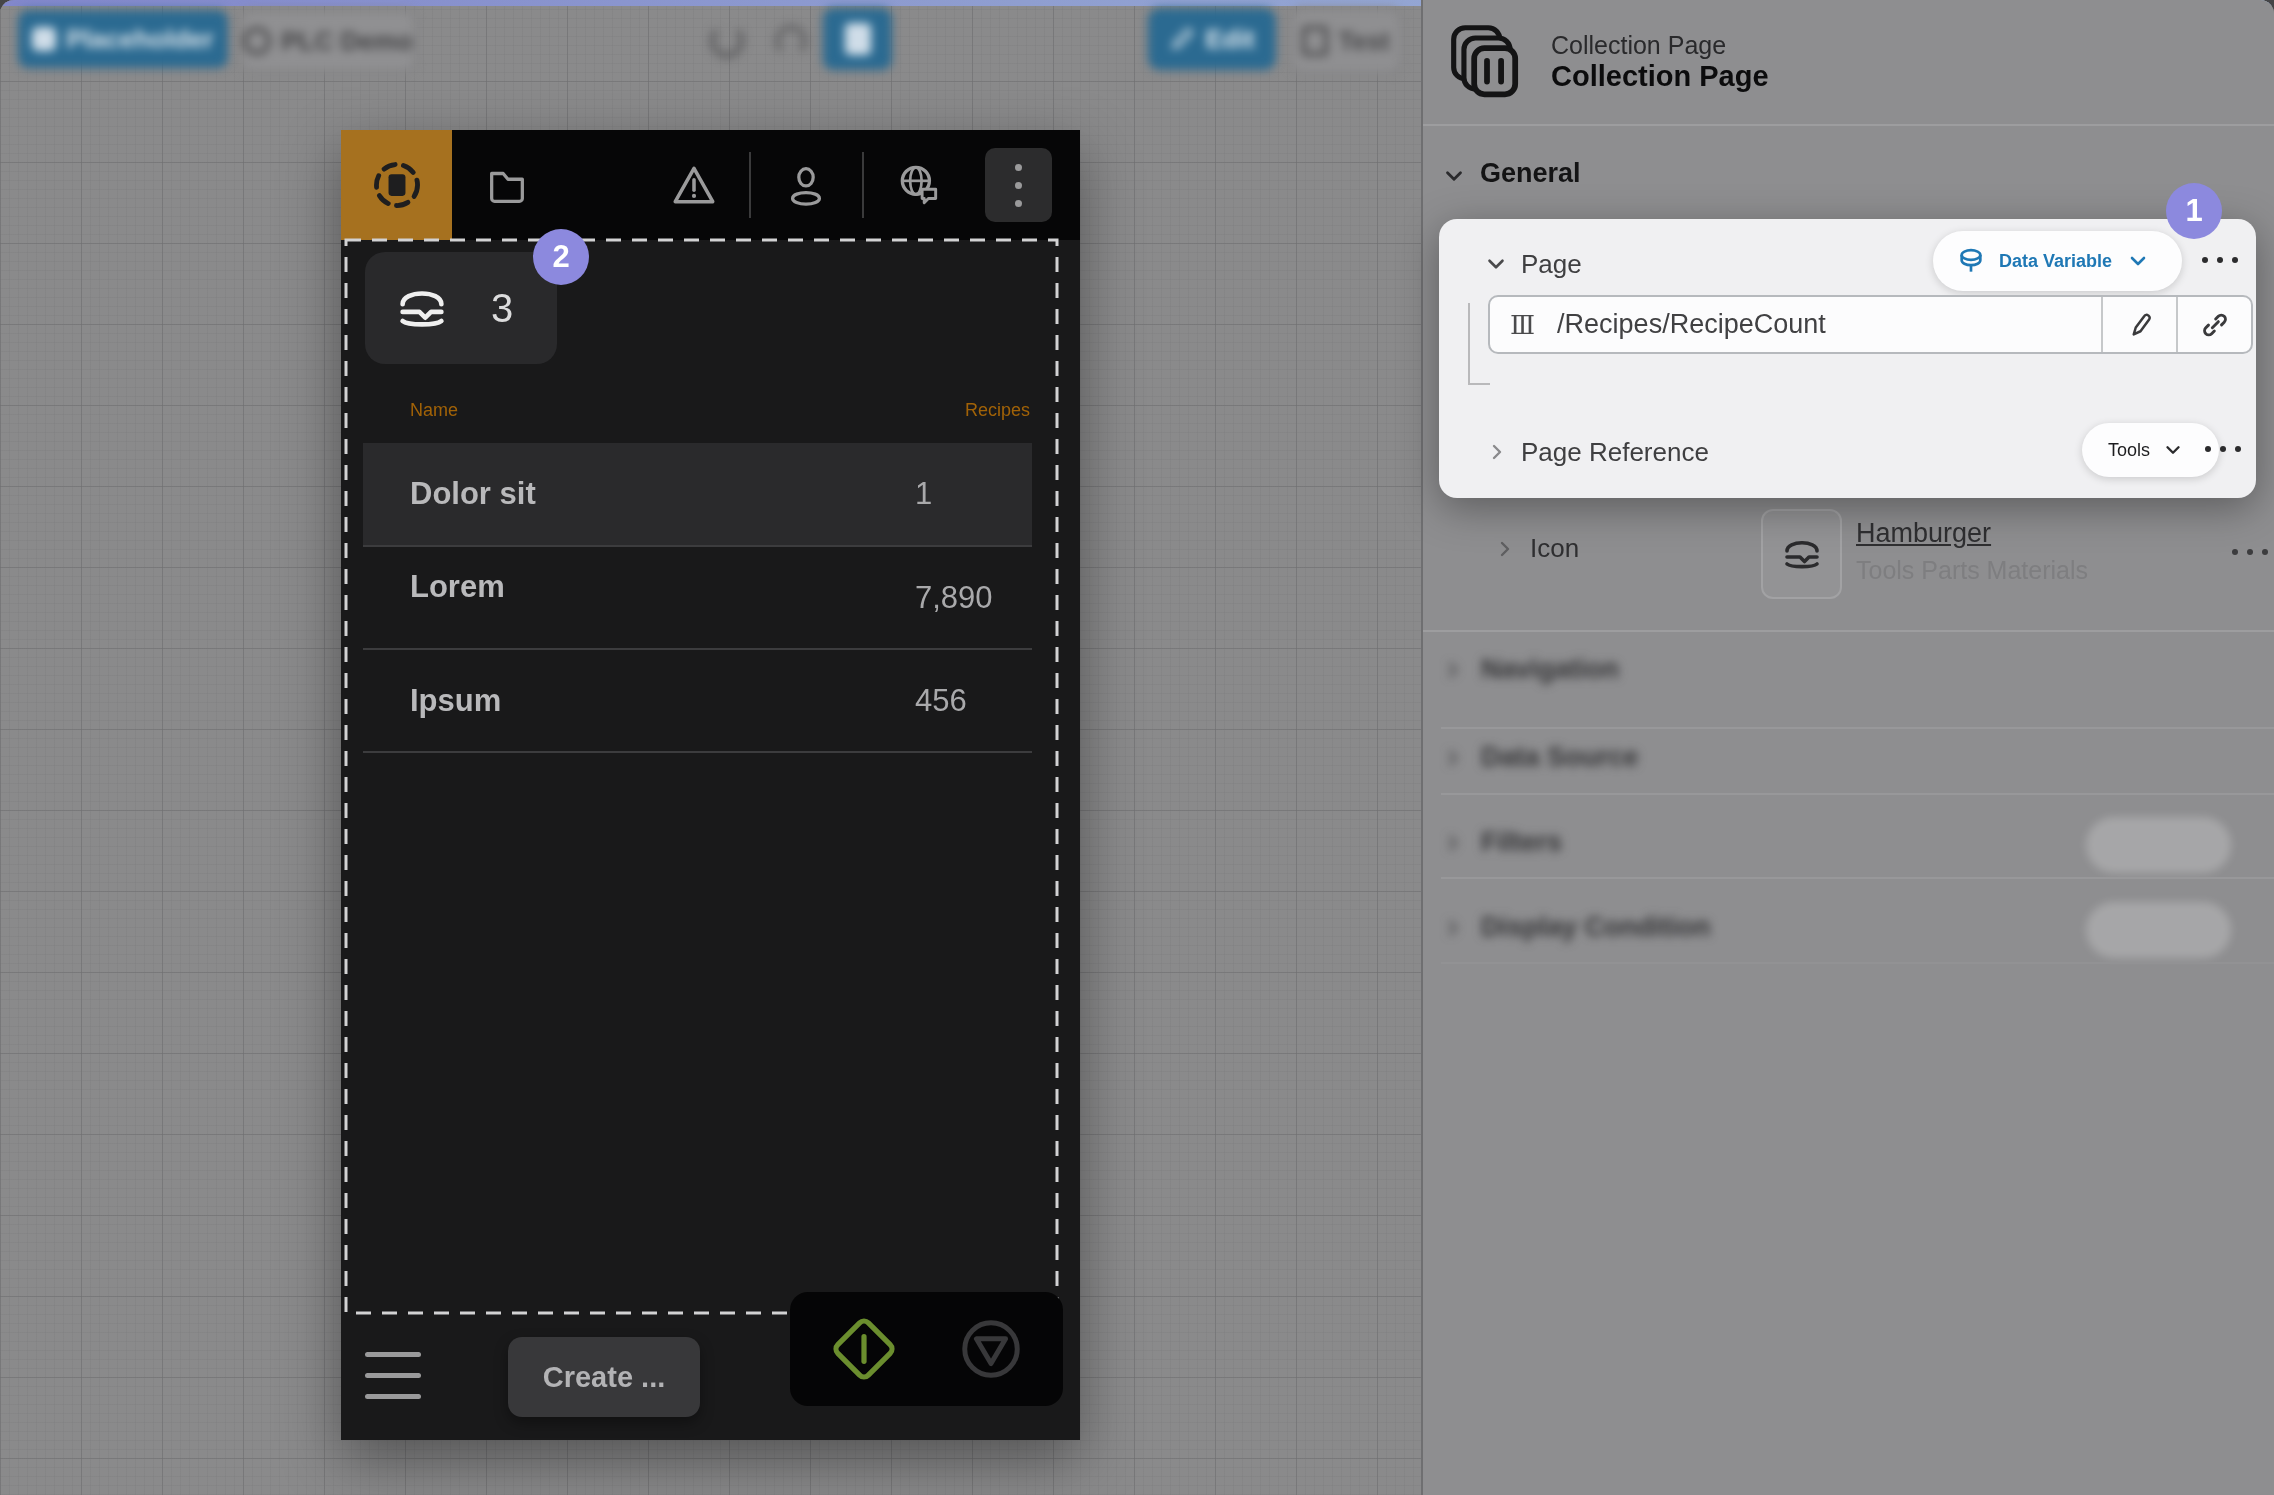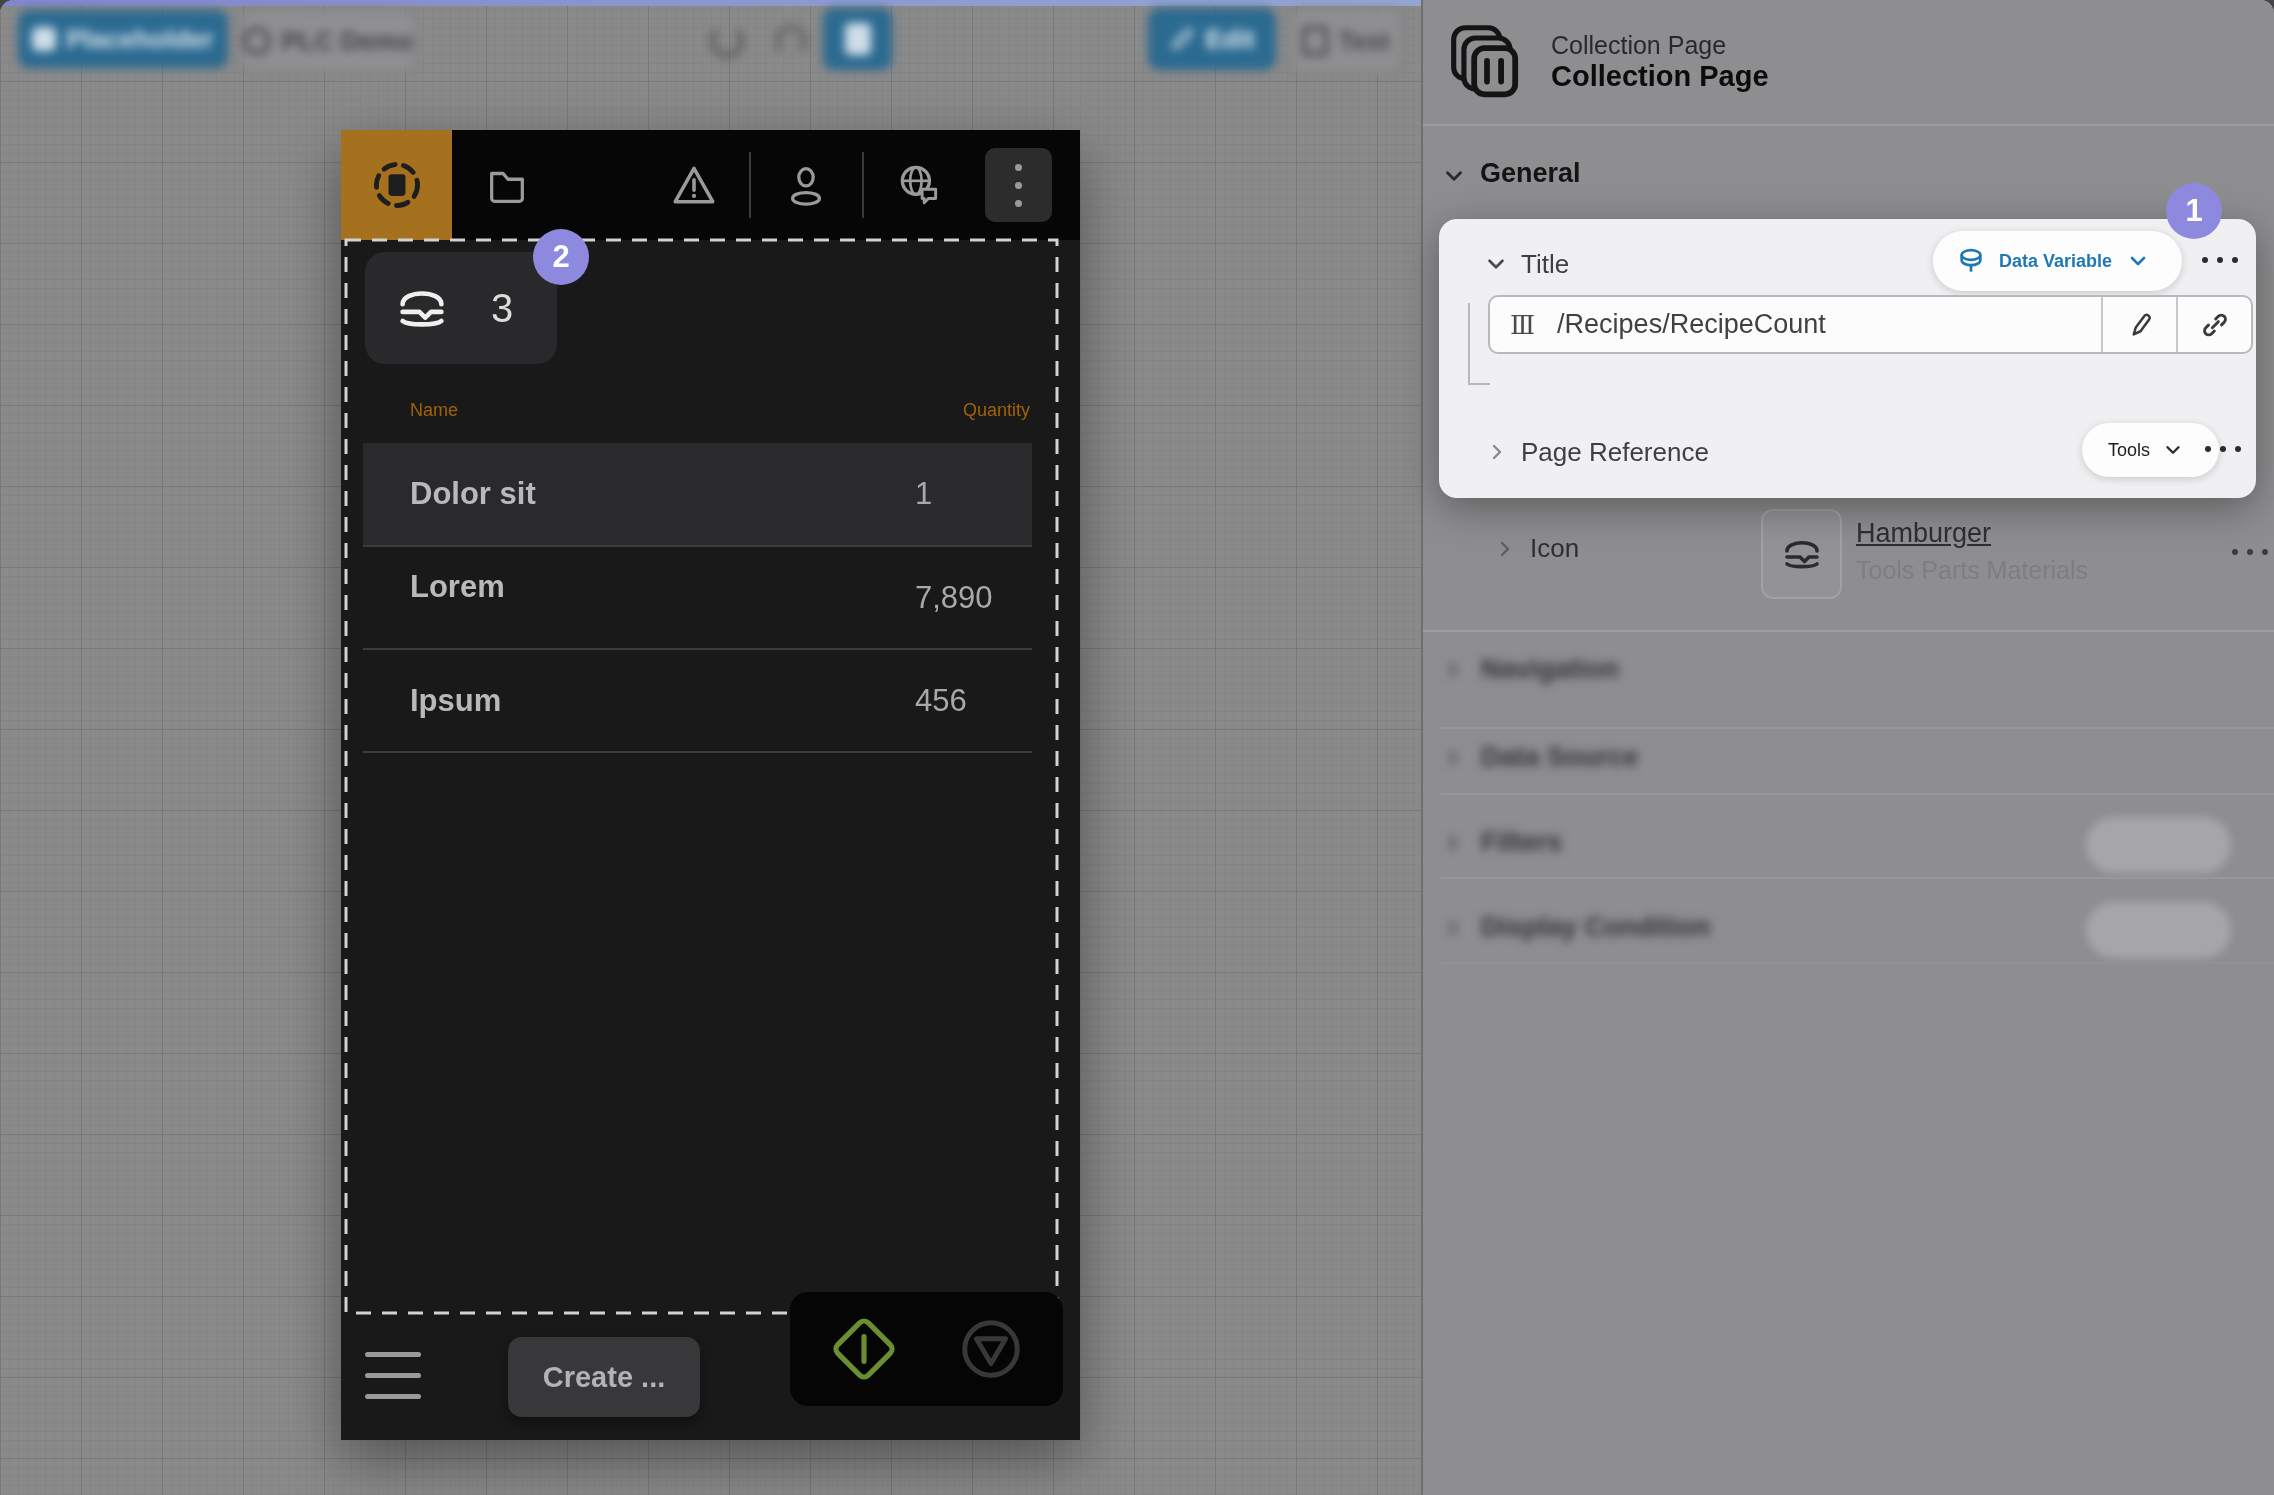--- a/index.html
+++ b/index.html
@@ -153,21 +153,21 @@
         <path d="M9 21 c0 -11 30 -11 30 0" fill="none" stroke="#efefef" stroke-width="3.6" stroke-linecap="round"></path>
         <path d="M9 27 h13 l4.5 4.5 L31 27 h8" fill="none" stroke="#efefef" stroke-width="3.6" stroke-linecap="round" stroke-linejoin="round"></path>
         <path d="M9 34 c4 3.5 26 3.5 30 0" fill="none" stroke="#efefef" stroke-width="3.6" stroke-linecap="round"></path>
       </svg>
       <span style="margin-left:38px;font-size:40px;color:#dcdcdd;">3</span>
     </div>
 
     <div class="abs stepbadge" style="left:192px;top:99px;width:56px;height:56px;background:#8c89de;">2</div>
 
     <div class="abs thead" style="left:69px;top:270px;">Name</div>
-    <div class="abs thead" style="left:564px;top:270px;width:125px;text-align:right;">Quantity</div>
+    <div class="abs thead" style="left:564px;top:270px;width:125px;text-align:right;">Recipes</div>
 
     <div class="abs" style="left:22px;top:313px;width:669px;height:102px;background:#2a2a2c;">
       <span class="abs trowname" style="left:47px;top:33px;">Dolor sit</span>
       <span class="abs trowval" style="left:552px;top:33px;">1</span>
     </div>
     <div class="abs rowline" style="left:22px;top:415px;width:669px;"></div>
     <div class="abs" style="left:22px;top:417px;width:669px;height:101px;">
       <span class="abs trowname" style="left:47px;top:22px;">Lorem</span>
       <span class="abs trowval" style="left:552px;top:33px;">7,890</span>
     </div>
@@ -214,21 +214,21 @@
     <svg class="abs" style="left:18px;top:163px;" width="26" height="26" viewBox="0 0 24 24">
       <polyline points="6,9 12,15 18,9" fill="none" stroke="#2a2a2c" stroke-width="2.6" stroke-linecap="round" stroke-linejoin="round"></polyline>
     </svg>
     <div class="abs sechead" style="left:57px;top:158px;">General</div>
 
     <div class="abs spotcard" style="left:16px;top:219px;width:817px;height:279px;">
 
       <svg class="abs" style="left:44px;top:32px;" width="26" height="26" viewBox="0 0 24 24">
         <polyline points="6,9 12,15 18,9" fill="none" stroke="#4a4a4c" stroke-width="2.4" stroke-linecap="round" stroke-linejoin="round"></polyline>
       </svg>
-      <div class="abs rowlabel" style="left:82px;top:30px;">Title</div>
+      <div class="abs rowlabel" style="left:82px;top:30px;">Page</div>
       <div class="abs pill" style="left:494px;top:12px;width:249px;height:60px;">
         <svg style="margin-left:22px;" width="32" height="32" viewBox="0 0 24 24">
           <ellipse cx="12" cy="7.5" rx="7" ry="3.6" fill="none" stroke="#1f78b5" stroke-width="2"></ellipse>
           <path d="M5 7.5 v4 c0 2 3.1 3.6 7 3.6 s7 -1.6 7 -3.6 v-4" fill="none" stroke="#1f78b5" stroke-width="2"></path>
           <line x1="12" y1="15.2" x2="12" y2="20" stroke="#1f78b5" stroke-width="2"></line>
         </svg>
         <span class="ptext" style="margin-left:12px;color:#1f78b5;">Data Variable</span>
         <svg style="margin-left:14px;" width="24" height="24" viewBox="0 0 24 24">
           <polyline points="6,9 12,15 18,9" fill="none" stroke="#1f78b5" stroke-width="2.6" stroke-linecap="round" stroke-linejoin="round"></polyline>
         </svg>

